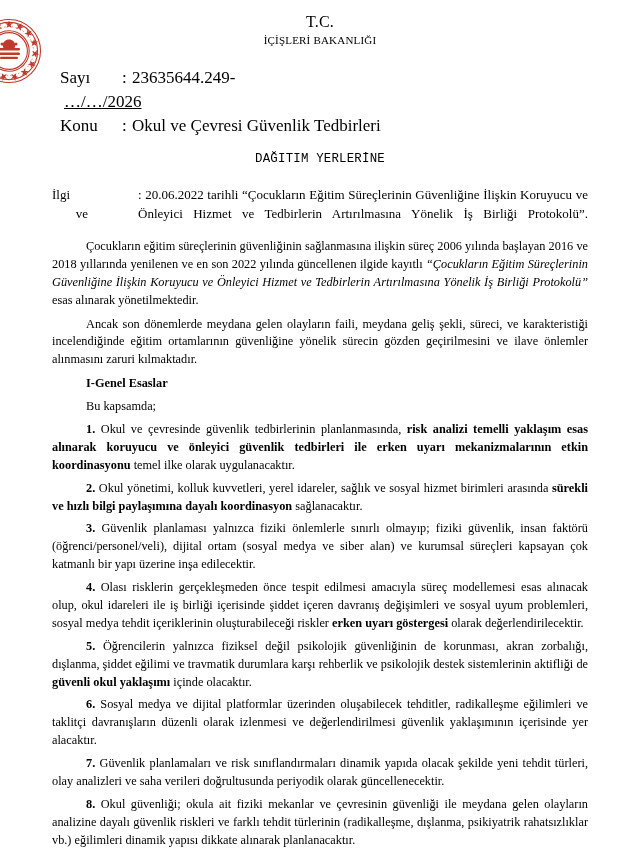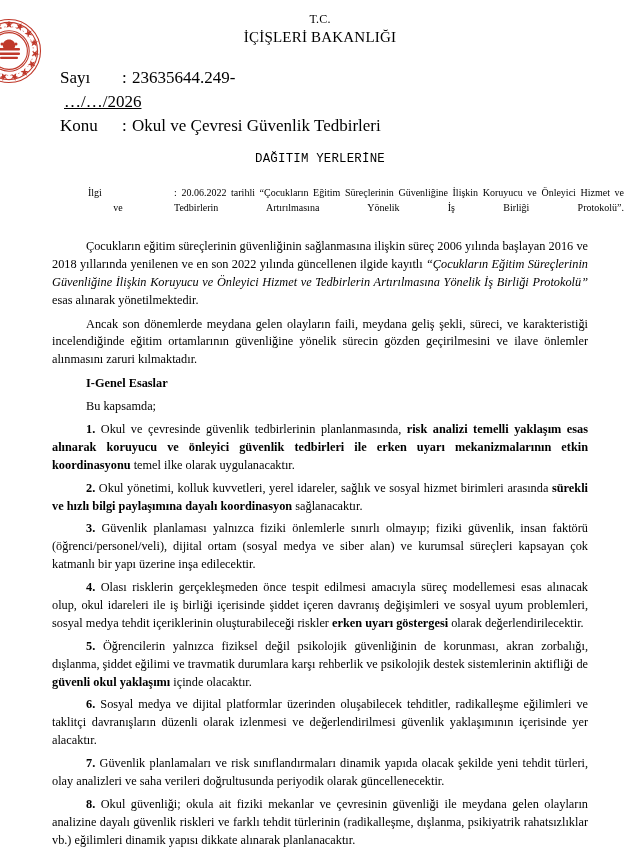--- a/index.html
+++ b/index.html
@@ -32,22 +32,22 @@
 
   
   .letterhead {
     position: absolute;
     left: 0;
     top: 12px;
     width: 640px;
     text-align: center;
     line-height: 1.30;
   }
-  .lh-line1 { font-size: 12px; letter-spacing: .2px; }
-  .lh-line2 { font-size: 15px; letter-spacing: .2px; }
+  .lh-line1 { font-size: 16px; letter-spacing: .2px; }
+  .lh-line2 { font-size: 11px; letter-spacing: .2px; }
   .lh-line3 { font-size: 12px; letter-spacing: .1px; }
 
   
   .meta {
     position: absolute;
     left: 60px;
     top: 66px;
     font-size: 17px;
     line-height: 1.42;
     width: 420px;
@@ -69,23 +69,22 @@
     letter-spacing: .2px;
     font-family: Liberation Mono, monospace;
   }
 
   
   .ilgi {
     position: absolute;
     left: 52px;
     top: 186px;
     width: 536px;
-    font-size: 10px;
+    font-size: 13px;
     line-height: 1.46;
-    margin-left: 36px;
   }
   .ilgi-grid { display: flex; align-items: flex-start; }
   .ilgi-labels {
     width: 86px;
     flex: none;
   }
   .ilgi-labels .l1 { display: block; }
   .ilgi-labels .l2 { display: block; text-align: center; padding-right: 26px; }
   .ilgi-body { flex: 1; text-align: justify; text-justify: inter-word; }
   .ilgi-body::after { content: ""; display: inline-block; width: 100%; }

